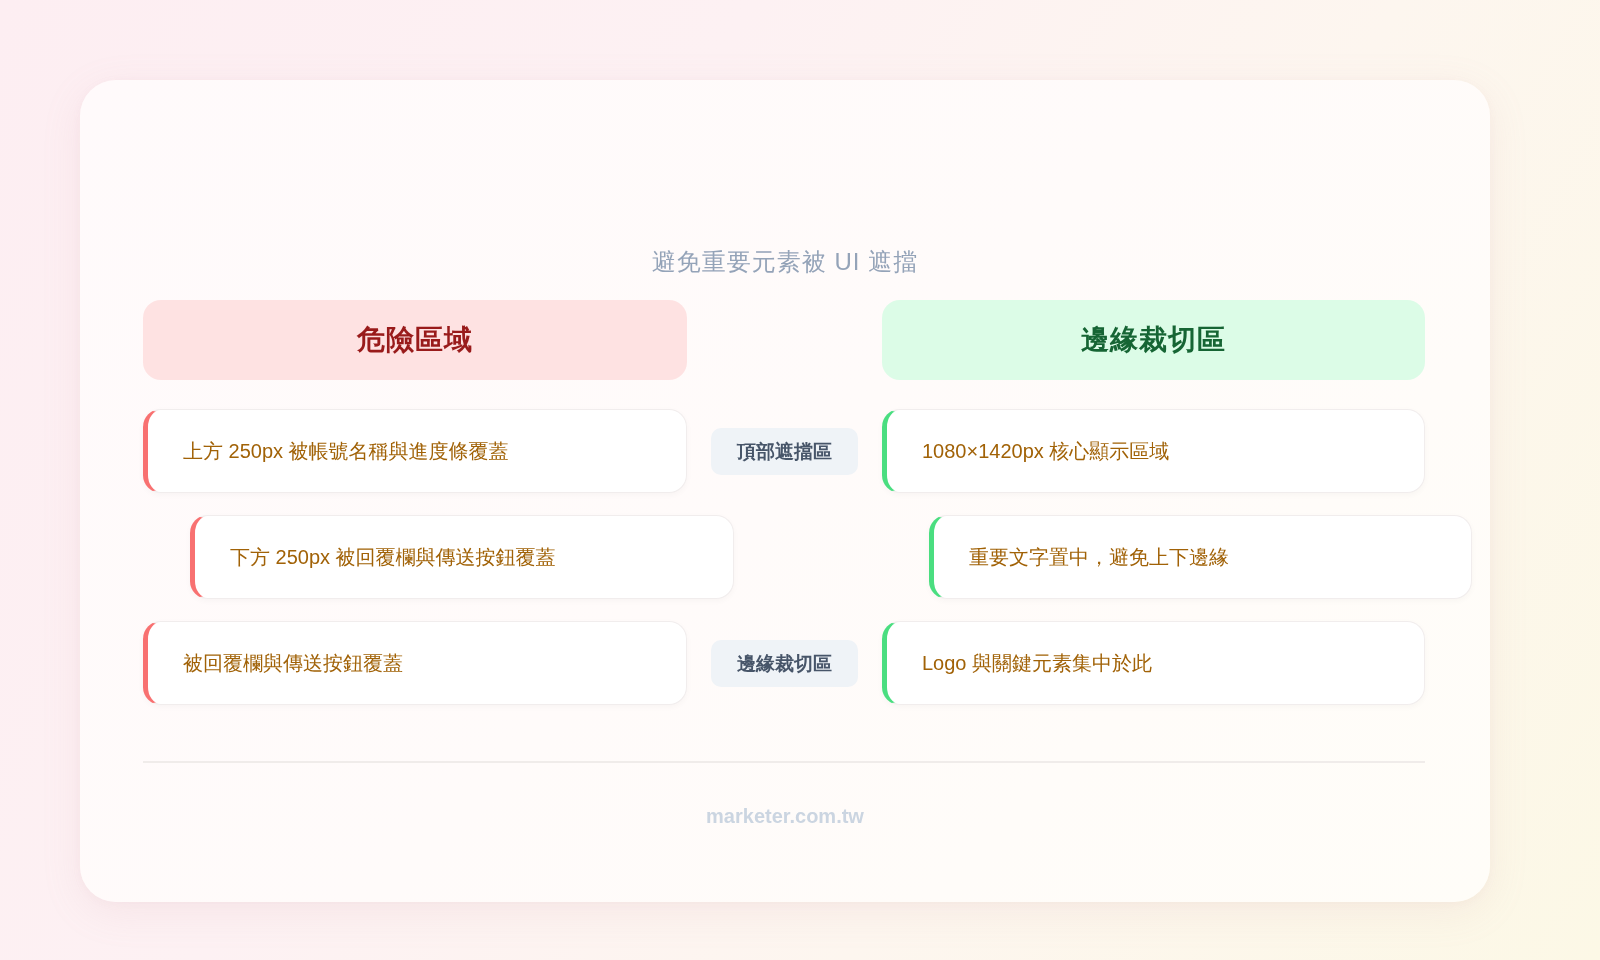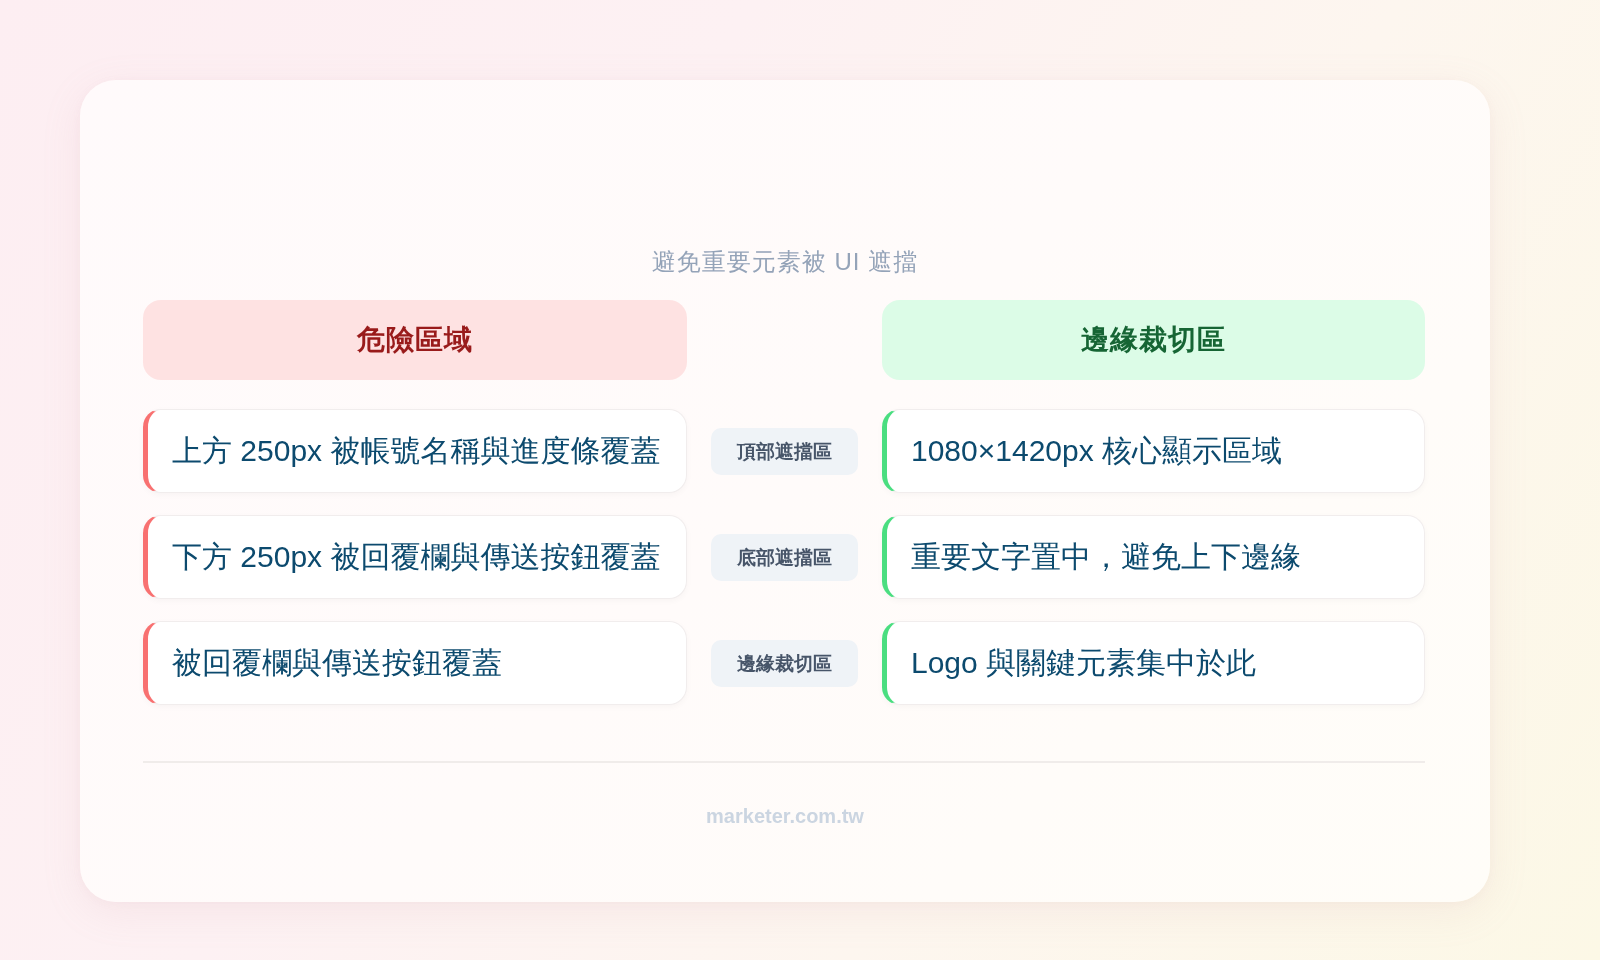--- a/index.html
+++ b/index.html
@@ -50,38 +50,38 @@
       left: 802px; width: 543px;
       background: #dcfce7; color: #166534;
     }
     .item {
       position: absolute;
       height: 84px;
       background: #ffffff;
       border-radius: 18px;
       border: 1px solid #f1eded;
       display: flex; align-items: center;
-      padding-left: 24px;
-      font-size: 30px;
-      color: #0c4a6e;
+      padding-left: 35px;
+      font-size: 20px;
+      color: #a16207;
       box-shadow: 0 2px 6px rgba(0,0,0,0.03);
     }
     .item.danger { left: 63px; width: 544px; border-left: 5px solid #f87171; }
     .item.safe { left: 802px; width: 543px; border-left: 5px solid #4ade80; }
     .tag {
       position: absolute;
       left: 631px; width: 147px; height: 47px;
       border-radius: 10px;
       background: #eff3f7;
       display: flex; align-items: center; justify-content: center;
       font-size: 19px; font-weight: 700;
       color: #475569;
     }
     .row0 { top: 329px; }
-    .row1 { top: 435px; }
+    .row1 { top: 435px; margin-left: 47px; }
     .row2 { top: 541px; }
     .tag.row0 { top: 348px; font-family: Liberation Mono, monospace; }
     .tag.row1 { top: 454px; }
     .tag.row2 { top: 560px; }
     .divider {
       position: absolute;
       top: 681px; left: 63px; width: 1282px; height: 2px;
       background: #f0ecea;
     }
     .footer {
@@ -99,21 +99,20 @@
   <p class="subtitle">避免重要元素被 UI 遮擋</p>
 
   <div class="zone-header danger">危險區域</div>
   <div class="zone-header safe">邊緣裁切區</div>
 
   <div class="item danger row0">上方 250px 被帳號名稱與進度條覆蓋</div>
   <div class="item danger row1">下方 250px 被回覆欄與傳送按鈕覆蓋</div>
   <div class="item danger row2">被回覆欄與傳送按鈕覆蓋</div>
 
   <div class="tag row0">頂部遮擋區</div>
-  <div class="tag row1">底部遮擋區</div>
   <div class="tag row2">邊緣裁切區</div>
 
   <div class="item safe row0">1080×1420px 核心顯示區域</div>
   <div class="item safe row1">重要文字置中，避免上下邊緣</div>
   <div class="item safe row2">Logo 與關鍵元素集中於此</div>
 
   <div class="divider"></div>
   <div class="footer">marketer.com.tw</div>
 </div>
 

